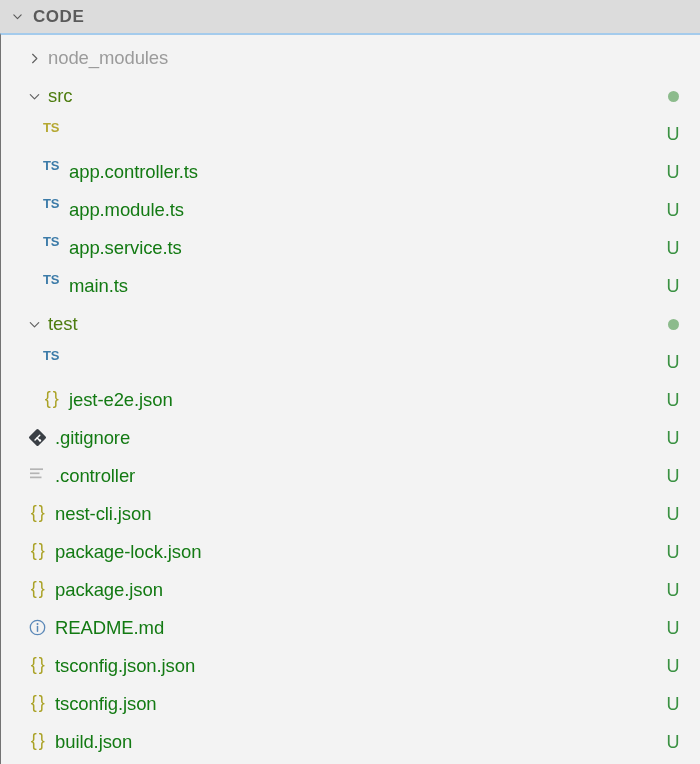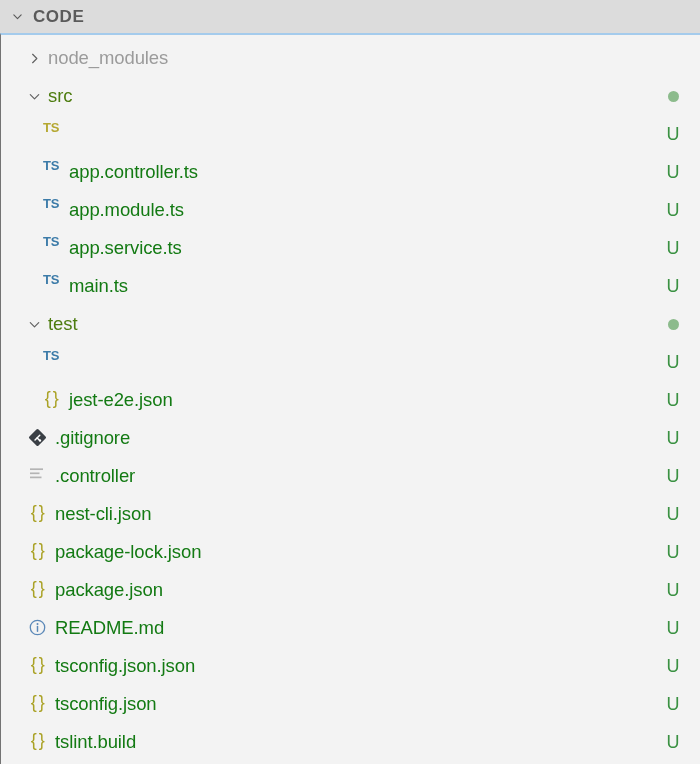--- a/index.html
+++ b/index.html
@@ -369,20 +369,20 @@
         <span class="row-label c-green">tsconfig.json</span>
         <span class="row-status">
           <span class="status-letter">U</span>
         </span>
       </div>
       <div class="tree-row">
         <span class="row-indent level-0"></span>
         <span class="ficon">
           <span class="json-badge">{ }</span>
         </span>
-        <span class="row-label c-green">tslint.build</span>
+        <span class="row-label c-green">build.json</span>
         <span class="row-status">
           <span class="status-letter">U</span>
         </span>
       </div>
     </div>
 
 </div>
 
 </body></html>

